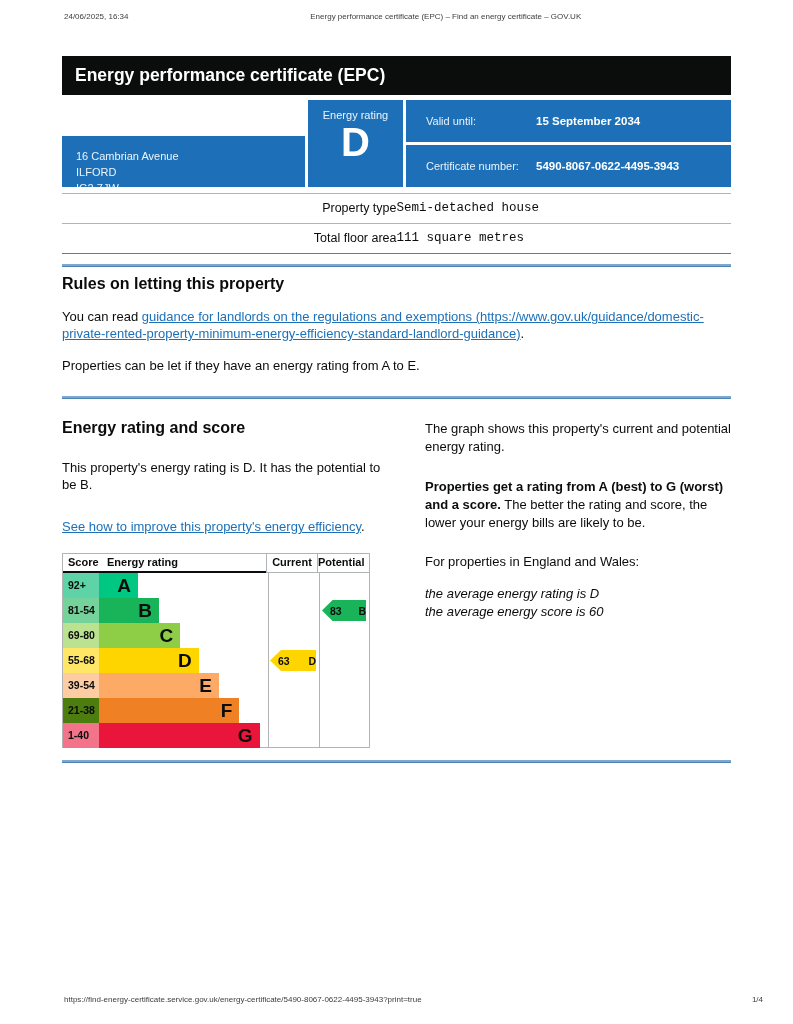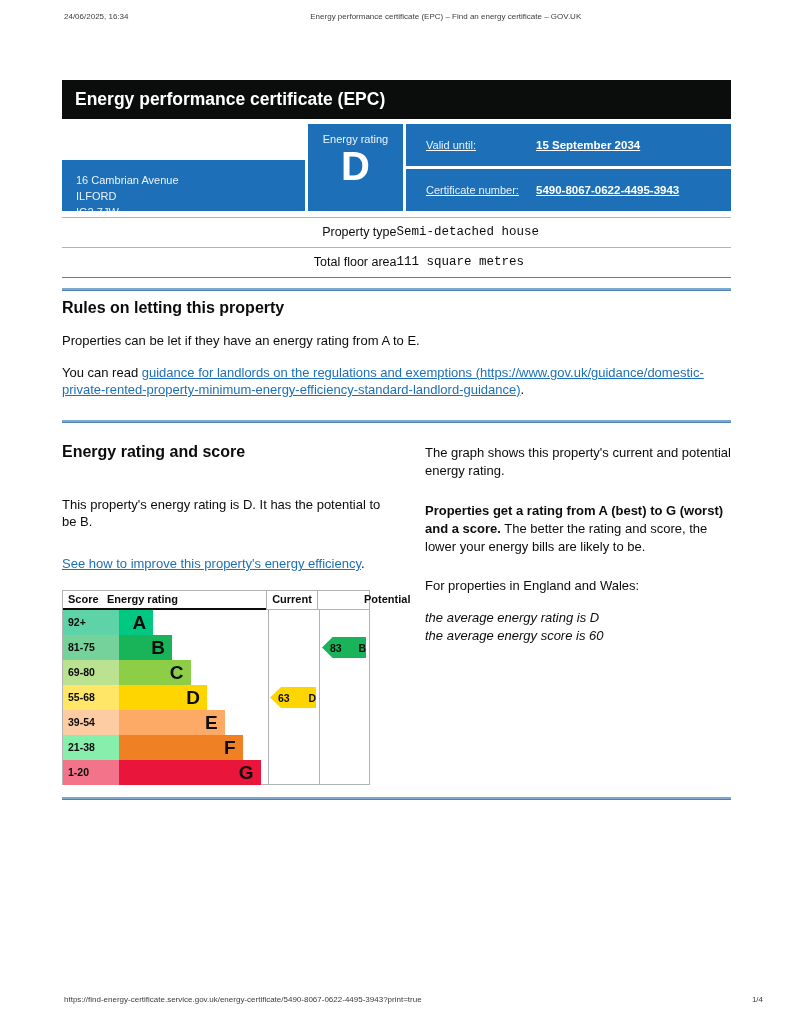--- a/index.html
+++ b/index.html
@@ -12,35 +12,35 @@
   .meta-row {
     position:absolute; left:30px; right:30px; font-size:8px; color:#3c3c3c;
     display:flex; align-items:baseline;margin-left:34px;
   }
   .meta-header { top:12px; }
   .meta-footer { bottom:20px; }
   .meta-left { flex:0 0 auto; }
   .meta-center { flex:1; text-align:center; }
   .meta-right { flex:0 0 auto; }
 
-  .content { position:absolute; top:80px; left:62px; width:669px; }
+  .content { position:absolute; top:56px; left:62px; width:669px; }
 
   .banner {
     height:39px; background:#0b0c0c; color:#fff;
     font-size:17.5px; font-weight:bold; line-height:39px; padding-left:13px;
   }
 
   .summary-row { margin-top:5px; display:flex; gap:3px; height:87px; }
   .blue-box { background:#1d70b8; color:#fff; }
   .addr-box { width:243px; padding:13px 14px; font-size:11px; line-height:1.45; color:rgba(255,255,255,.92);margin-top:36px; }
   .rating-box { width:95px; text-align:center; padding-top:9px; }
   .rating-box .rating-label { font-size:11px; color:rgba(255,255,255,.92); }
   .rating-box .rating-letter { font-size:40px; font-weight:bold; line-height:42px; }
   .summary-right { flex:1; display:flex; flex-direction:column; gap:3px; }
-  .info-box { flex:1; display:flex; align-items:center; padding:0 20px; font-size:11px;text-decoration:underline; }
+  .info-box { flex:1; display:flex; align-items:center; padding:0 20px; font-size:11px; }
   .info-label { width:110px; color:rgba(255,255,255,.9); }
   .info-value { font-weight:bold; font-size:11.5px; }
 
   .prop-table { margin-top:6px; font-size:12.5px; }
   .prop-row { display:flex; border-top:1px solid #b1b4b6; padding:7px 0 8px; }
   .prop-row:last-child { border-bottom:1px solid #ef4444; }
   .prop-label { width:50%;text-align:right; }
   .prop-value { width:50%;font-family:Liberation Mono, monospace; }
 
   .blue-rule { height:3px; background:#7da7cf; border-bottom:1px solid #4e82b3; }
@@ -49,42 +49,42 @@
   .rule-3 { margin-top:12px; }
 
   h2 { font-size:16px; font-weight:bold; color:#0b0c0c; }
   .letting h2 { margin-top:8px; }
   .letting p { font-size:13px; line-height:17px; margin-top:15px; max-width:669px; }
   a.link { color:#1d70b8; text-decoration:underline; overflow-wrap:anywhere; cursor:pointer; }
 
   .two-col { display:flex; margin-top:20px; gap:33px; }
   .col-left { width:330px; }
   .col-right { flex:1; }
-  .col-left p.intro { font-size:13px; line-height:17px; margin-top:35px; }
+  .col-left p.intro { font-size:13px; line-height:17px; margin-top:22px; }
   .col-left p.improve { font-size:13px; line-height:19px; margin-top:24px; }
   .col-right p { font-size:13px; line-height:18px; }
   .col-right .rp1 { margin-top:1px; }
   .col-right .rp2 { margin-top:22px; }
   .col-right .rp3 { margin-top:21px; }
   .col-right .rp4 { margin-top:14px;font-style:italic; }
   .col-right .avg-line { display:block; }
   .bold { font-weight:bold; }
 
   
   .epc-chart { position:relative; margin-top:17px; width:308px; height:195px;
     border:1px solid #b1b4b6; background:#fff; }
   .epc-header { display:flex; height:19px; }
   .epc-h { font-size:11px; font-weight:bold; line-height:17px; }
   .epc-h0 { width:36px; padding-left:5px; border-bottom:2px solid #0b0c0c; }
   .epc-h1 { flex:1; padding-left:8px; border-bottom:2px solid #0b0c0c; }
   .epc-h2 { width:51px; text-align:center; border-left:1px solid #b1b4b6; border-bottom:1px solid #b1b4b6; }
-  .epc-h3 { width:52px; text-align:left; border-left:1px solid #b1b4b6; border-bottom:1px solid #b1b4b6;padding-left:46px; }
+  .epc-h3 { width:52px; text-align:left; border-left:1px solid #b1b4b6; border-bottom:1px solid #b1b4b6; }
   .epc-rows { position:absolute; top:19px; left:0; width:205px; }
   .epc-row { display:flex; height:25px; }
-  .epc-score { width:56px; font-size:10.5px; font-weight:bold; line-height:25px; padding-left:5px; }
+  .epc-score { width:36px; font-size:10.5px; font-weight:bold; line-height:25px; padding-left:5px; }
   .epc-barzone { flex:1; }
   .epc-bar { height:25px; }
   .epc-letter { display:block; text-align:right; padding-right:7px;
     font-size:19px; font-weight:bold; line-height:25px; color:#0b0c0c; }
   .epc-col { position:absolute; top:19px; bottom:0; border-left:1px solid #b1b4b6; }
   .epc-col-current { left:205px; width:51px; }
   .epc-col-potential { left:256px; right:0; }
   .epc-arrow { position:absolute; height:21px; }
   .epc-arrow-current { left:207px; width:46px; }
   .epc-arrow-potential { left:259px; width:44px; }
@@ -138,24 +138,24 @@
     <div class="prop-row">
       <div class="prop-label">Total floor area</div>
       <div class="prop-value">111 square metres</div>
     </div>
   </div>
 
   <div class="blue-rule rule-1"></div>
 
   <div class="letting">
     <h2>Rules on letting this property</h2>
-    <p>Properties can be let if they have an energy rating from A to E.</p>
     <p>
       <span>You can read </span><a class="link">guidance for landlords on the regulations and exemptions (https://www.gov.uk/guidance/domestic-private-rented-property-minimum-energy-efficiency-standard-landlord-guidance)</a><span>.</span>
     </p>
+    <p>Properties can be let if they have an energy rating from A to E.</p>
   </div>
 
   <div class="blue-rule rule-2"></div>
 
   <div class="two-col">
     <div class="col-left">
       <h2>Energy rating and score</h2>
       <p class="intro">This property's energy rating is D. It has the potential to be B.</p>
       <p class="improve"><a class="link">See how to improve this property's energy efficiency</a><span>.</span></p>
 
@@ -171,21 +171,21 @@
         <div class="epc-rows">
             <div class="epc-row">
               <div class="epc-score" style="background: rgb(95, 211, 168);">92+</div>
               <div class="epc-barzone">
                 <div class="epc-bar" style="background: rgb(0, 199, 129); width: 23%;">
                   <span class="epc-letter">A</span>
                 </div>
               </div>
             </div>
             <div class="epc-row">
-              <div class="epc-score" style="background: rgb(117, 210, 155);">81-75</div>
+              <div class="epc-score" style="background: rgb(117, 210, 155);">81-54</div>
               <div class="epc-barzone">
                 <div class="epc-bar" style="background: rgb(25, 180, 89); width: 35.5%;">
                   <span class="epc-letter">B</span>
                 </div>
               </div>
             </div>
             <div class="epc-row">
               <div class="epc-score" style="background: rgb(187, 226, 144);">69-80</div>
               <div class="epc-barzone">
                 <div class="epc-bar" style="background: rgb(141, 206, 70); width: 48%;">
@@ -203,29 +203,29 @@
             </div>
             <div class="epc-row">
               <div class="epc-score" style="background: rgb(253, 204, 163);">39-54</div>
               <div class="epc-barzone">
                 <div class="epc-bar" style="background: rgb(252, 170, 101); width: 71%;">
                   <span class="epc-letter">E</span>
                 </div>
               </div>
             </div>
             <div class="epc-row">
-              <div class="epc-score" style="background: #86efac;">21-38</div>
+              <div class="epc-score" style="background: #4d7c0f;">21-38</div>
               <div class="epc-barzone">
                 <div class="epc-bar" style="background: rgb(239, 128, 35); width: 83%;">
                   <span class="epc-letter">F</span>
                 </div>
               </div>
             </div>
             <div class="epc-row">
-              <div class="epc-score" style="background: rgb(242, 115, 138);">1-20</div>
+              <div class="epc-score" style="background: rgb(242, 115, 138);">1-40</div>
               <div class="epc-barzone">
                 <div class="epc-bar" style="background: rgb(233, 21, 59); width: 95%;">
                   <span class="epc-letter">G</span>
                 </div>
               </div>
             </div>
           </div>
         <div class="epc-arrow epc-arrow-current" style="top: 96px;">
           <div class="epc-arrow-inner" style="background: rgb(255, 213, 0);">
             <span class="epc-arrow-score">63</span>

